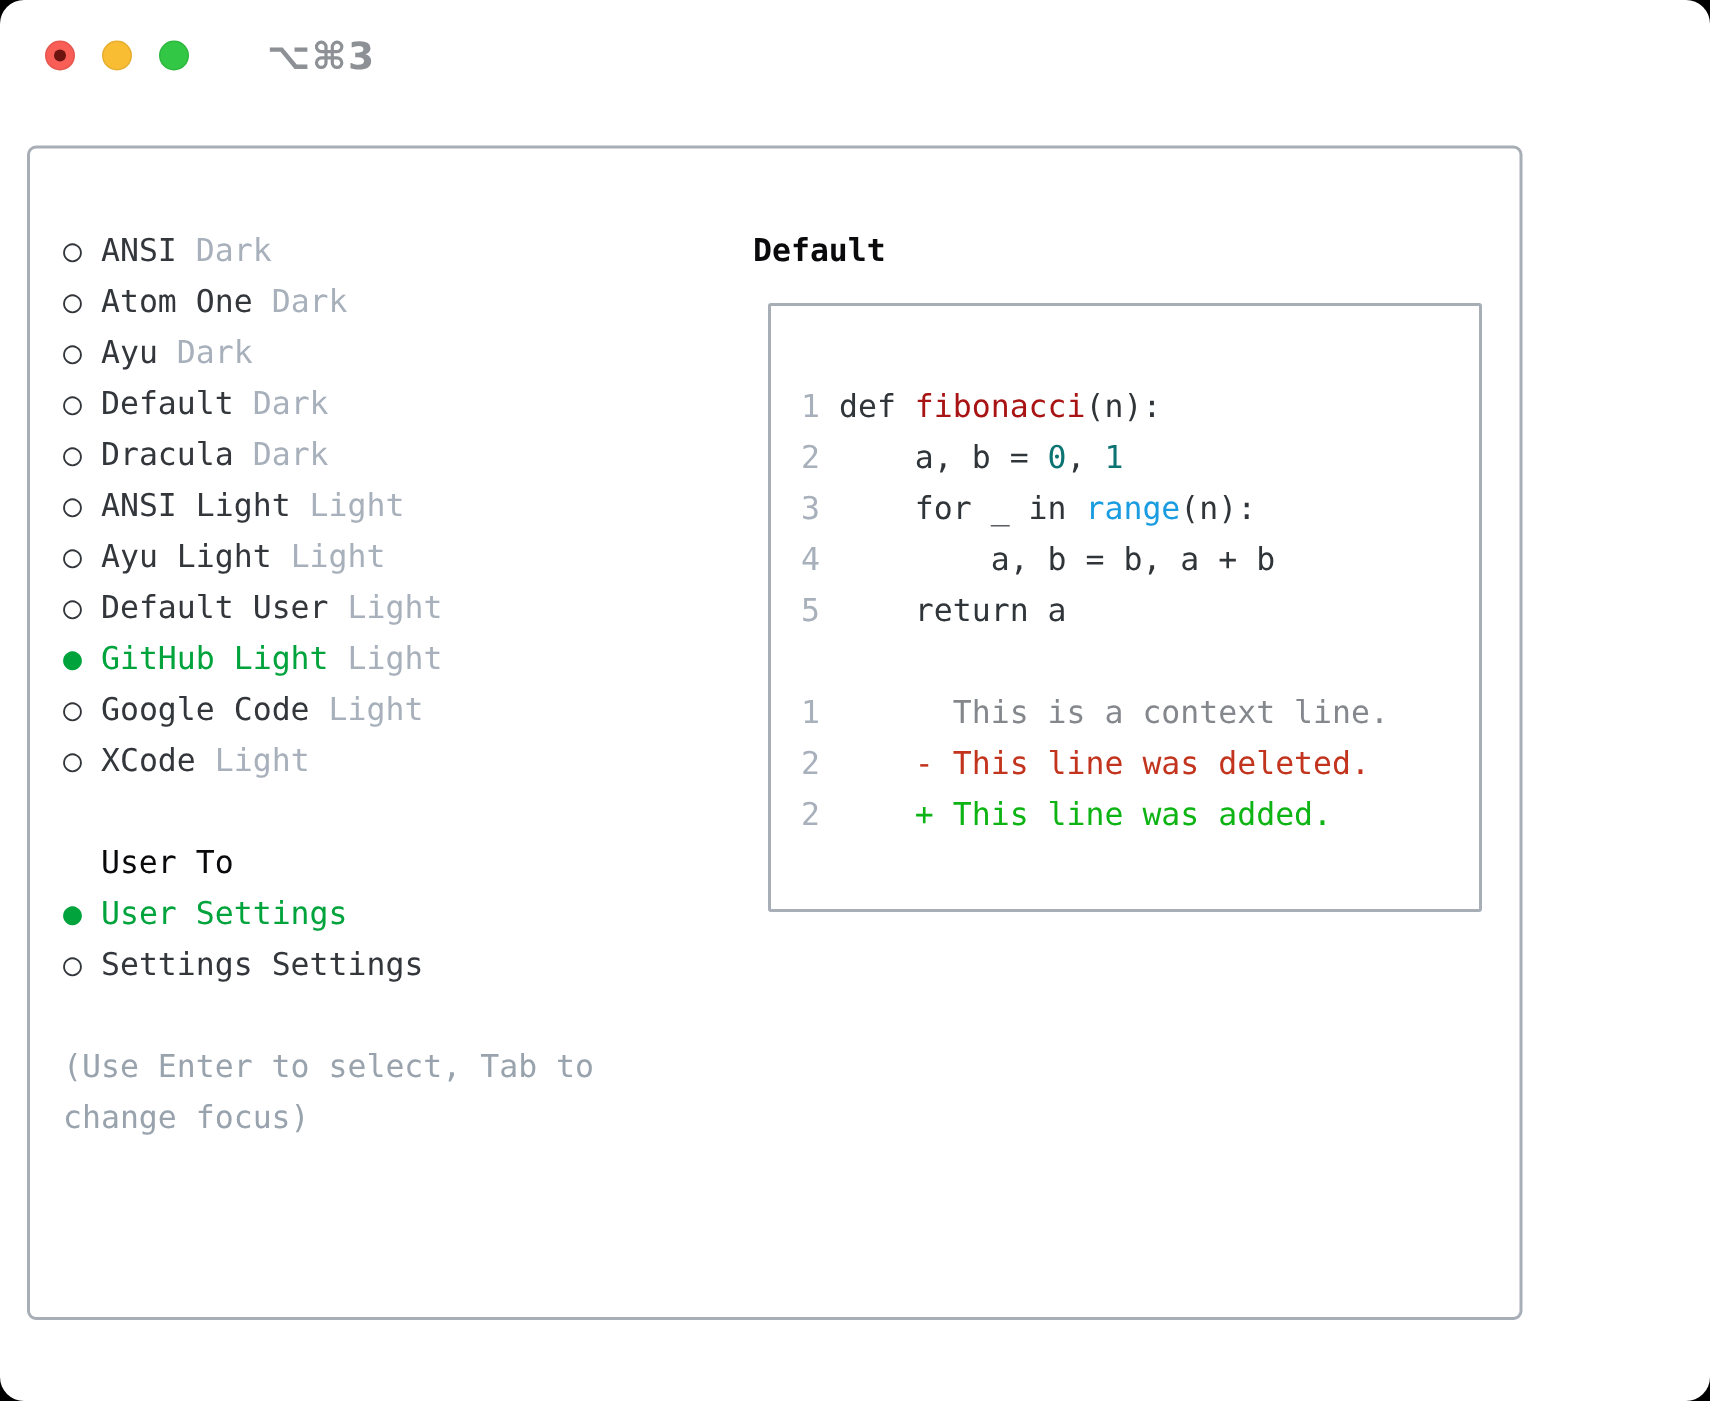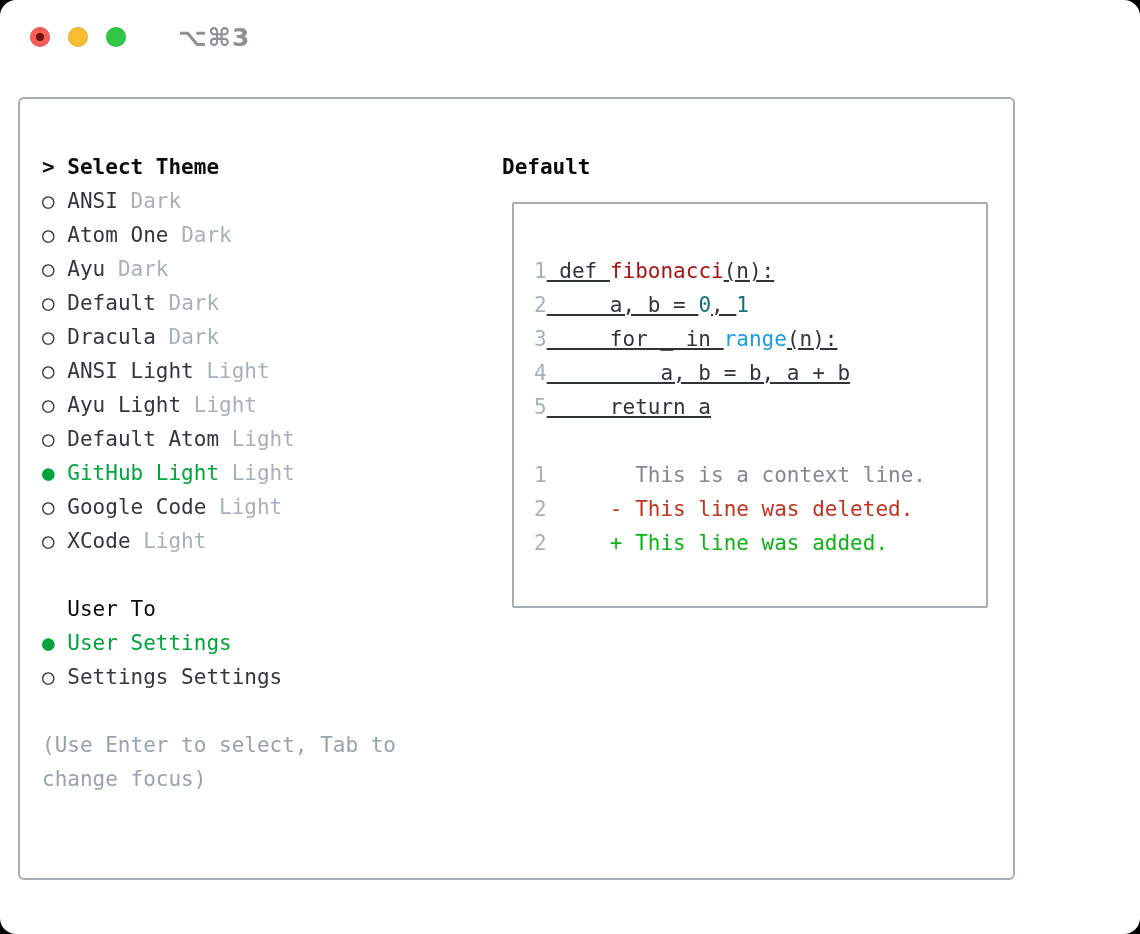--- a/index.html
+++ b/index.html
@@ -61,21 +61,21 @@
   .hint { color:var(--c-hint); }
   .right-col { position:absolute; left:482px; top:51px; }
   .preview-header { font-size:21px; line-height:34px; font-weight:bold; color:var(--c-header-text); }
   .preview-box {
     position:absolute; left:492px; top:103px; width:476px; height:406px;
     border:2px solid var(--c-panel-border); border-radius:2px; background:#fff;
     padding:50px 20px;
   }
   .code-line { white-space:pre; font-size:21px; line-height:34px; min-height:34px; }
   .seg-lineno  { color:var(--c-lineno); }
-  .seg-code    { color:var(--c-code);text-decoration:underline; }
+  .seg-code    { color:var(--c-code); }
   .seg-func    { color:var(--c-func); }
   .seg-number  { color:var(--c-number); }
   .seg-builtin { color:var(--c-builtin); }
   .seg-context { color:var(--c-context); }
   .seg-deleted { color:var(--c-deleted); }
   .seg-added   { color:var(--c-added); }
 </style>
 </head>
 <body>
 
@@ -84,30 +84,29 @@
     <span class="light red">
       <span class="dot"></span>
     </span>
     <span class="light yellow"></span>
     <span class="light green"></span>
     <span class="title">⌥⌘3</span>
   </div>
 
   <div class="panel">
     <div class="left-col">
-      <div class="row header-row"><span class="prefix">&gt;</span><span> </span><span>Select Theme</span></div>
       <div id="theme-rows">
           <div class="row"><span class="bullet">○</span><span> </span><span class="name">ANSI</span><span> </span><span class="tag">Dark</span></div>
           <div class="row"><span class="bullet">○</span><span> </span><span class="name">Atom One</span><span> </span><span class="tag">Dark</span></div>
           <div class="row"><span class="bullet">○</span><span> </span><span class="name">Ayu</span><span> </span><span class="tag">Dark</span></div>
           <div class="row"><span class="bullet">○</span><span> </span><span class="name">Default</span><span> </span><span class="tag">Dark</span></div>
           <div class="row"><span class="bullet">○</span><span> </span><span class="name">Dracula</span><span> </span><span class="tag">Dark</span></div>
           <div class="row"><span class="bullet">○</span><span> </span><span class="name">ANSI Light</span><span> </span><span class="tag">Light</span></div>
           <div class="row"><span class="bullet">○</span><span> </span><span class="name">Ayu Light</span><span> </span><span class="tag">Light</span></div>
-          <div class="row"><span class="bullet">○</span><span> </span><span class="name">Default Atom</span><span> </span><span class="tag">Light</span></div>
+          <div class="row"><span class="bullet">○</span><span> </span><span class="name">Default User</span><span> </span><span class="tag">Light</span></div>
           <div class="row sel"><span class="bullet">●</span><span> </span><span class="name">GitHub Light</span><span> </span><span class="tag">Light</span></div>
           <div class="row"><span class="bullet">○</span><span> </span><span class="name">Google Code</span><span> </span><span class="tag">Light</span></div>
           <div class="row"><span class="bullet">○</span><span> </span><span class="name">XCode</span><span> </span><span class="tag">Light</span></div>
         </div>
       <div class="row spacer"></div>
       <div class="row apply-header"><span>  </span><span>User To</span></div>
       <div id="apply-rows">
           <div class="row sel"><span class="bullet">●</span><span> </span><span class="name">User Settings</span></div>
           <div class="row"><span class="bullet">○</span><span> </span><span class="name">Settings Settings</span></div>
         </div>

